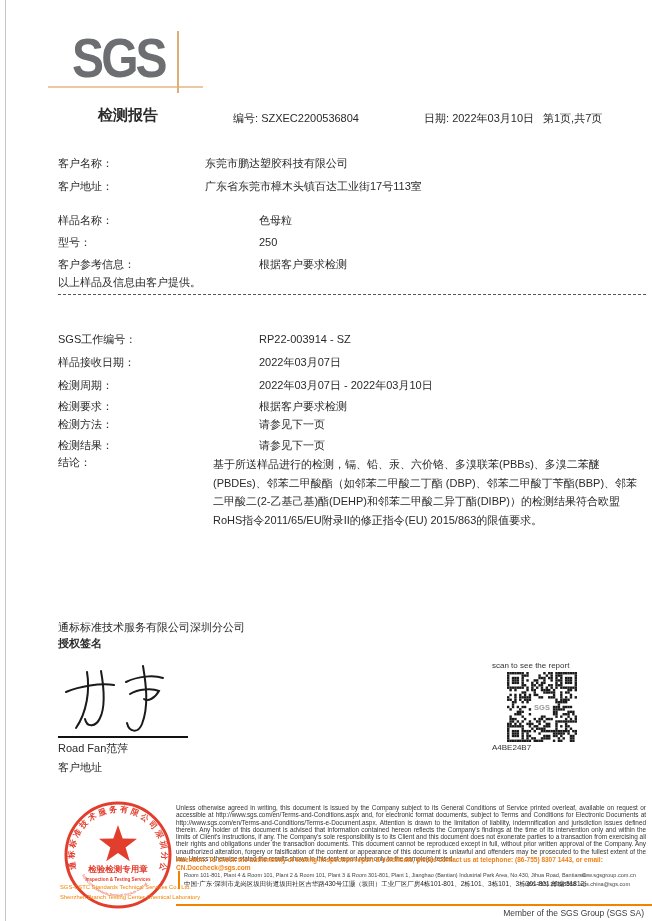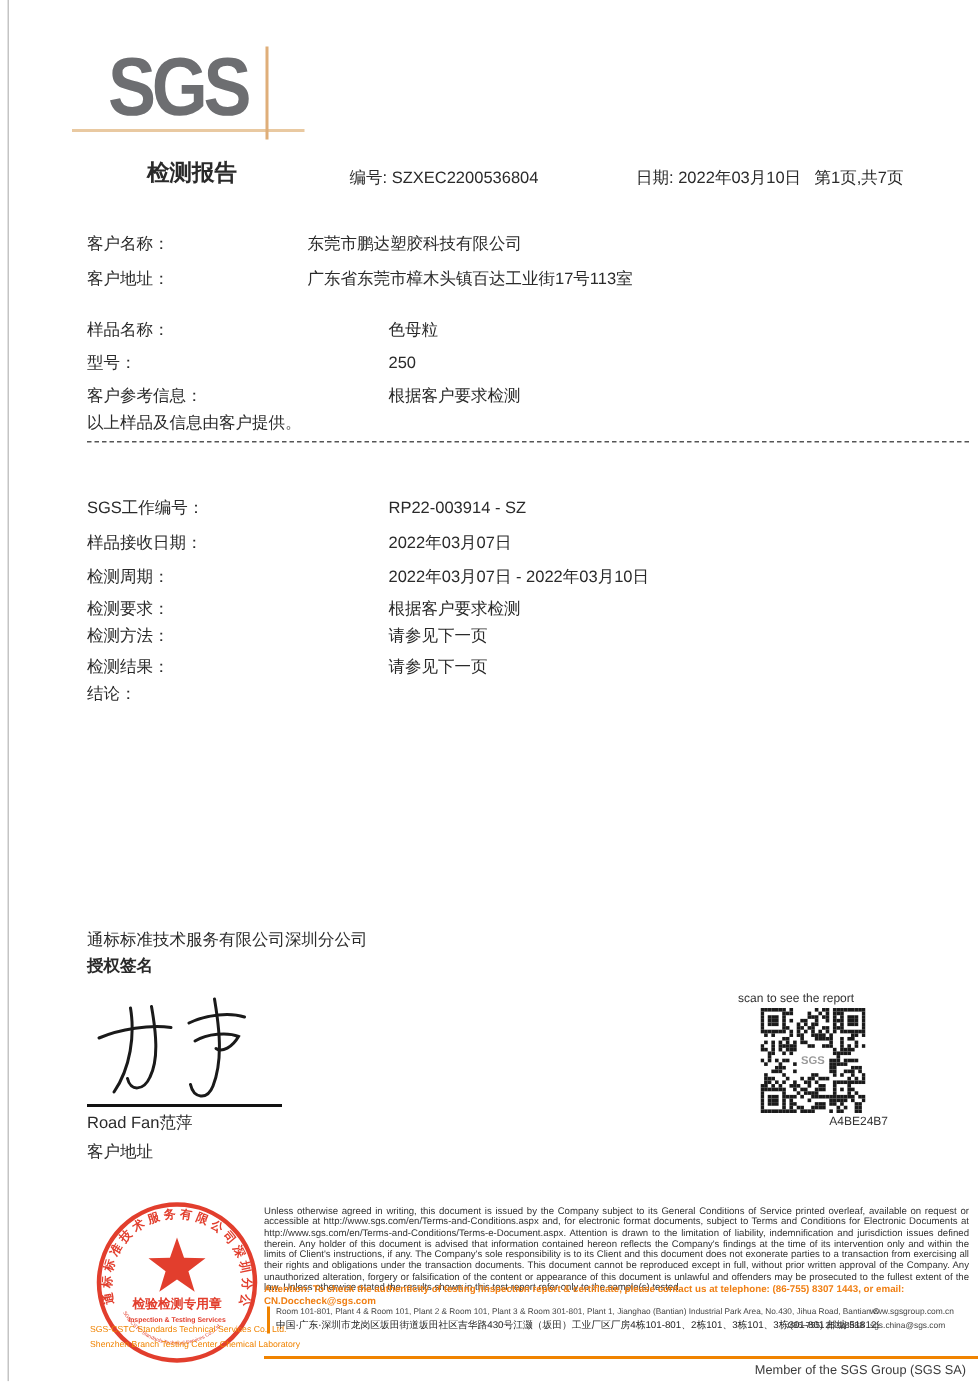--- a/index.html
+++ b/index.html
@@ -34,21 +34,21 @@
   .sig-company{position:absolute;left:58px;top:620px;font-size:11px;line-height:15px;}
   .sig-auth{position:absolute;left:58px;top:636px;font-size:11px;font-weight:bold;}
   .sig-svg{position:absolute;left:60px;top:658px;}
   .sig-line{position:absolute;left:58px;top:736px;width:130px;height:2px;background:#111;}
   .sig-name{position:absolute;left:58px;top:741px;font-size:11px;}
   .sig-role{position:absolute;left:58px;top:760px;font-size:11px;}
 
   
   .qr-caption{position:absolute;left:492px;top:661px;width:100px;text-align:left;font-size:8px;color:#333;}
   .qr-box{position:absolute;left:507px;top:672px;width:70px;height:70px;}
-  .qr-code-text{position:absolute;left:492px;top:743px;width:100px;text-align:right;font-size:8px;color:#333;}
+  .qr-code-text{position:absolute;left:492px;top:743px;width:100px;text-align:left;font-size:8px;color:#333;}
 
   
   .stamp{position:absolute;left:62px;top:799px;opacity:.93;}
   .cstc-en{position:absolute;left:60px;top:884px;font-size:5.8px;color:#f08300;white-space:nowrap;}
   .cstc-lab{position:absolute;left:60px;top:894px;font-size:5.8px;color:#f08300;white-space:nowrap;}
   .disclaimer{position:absolute;left:176px;top:804px;width:470px;font-size:6.4px;line-height:7.3px;
     color:#333;text-align:justify;}
   .attention{position:absolute;left:176px;top:856px;width:470px;font-size:6.5px;line-height:7.5px;
     color:#f07f13;font-weight:bold;}
   .addr-block{position:absolute;left:178px;top:871px;width:402px;border-left:2px solid #f08300;padding-left:4px;}
@@ -124,20 +124,21 @@
   <div class="row" style="top:417px">
     <span class="lab">检测方法：</span>
     <span class="val-wide">请参见下一页</span>
   </div>
   <div class="row" style="top:438px">
     <span class="lab">检测结果：</span>
     <span class="val-wide">请参见下一页</span>
   </div>
 
   <div class="conclusion-label">结论：</div>
+  <div class="conclusion">基于所送样品进行的检测，镉、铅、汞、六价铬、多溴联苯(PBBs)、多溴二苯醚(PBDEs)、邻苯二甲酸酯（如邻苯二甲酸二丁酯 (DBP)、邻苯二甲酸丁苄酯(BBP)、邻苯二甲酸二(2-乙基己基)酯(DEHP)和邻苯二甲酸二异丁酯(DIBP)）的检测结果符合欧盟RoHS指令2011/65/EU附录II的修正指令(EU) 2015/863的限值要求。</div>
 
   <div class="sig-company">通标标准技术服务有限公司深圳分公司</div>
   <div class="sig-auth">授权签名</div>
   <svg class="sig-svg" width="140" height="80" viewBox="0 0 140 80">
     <g fill="none" stroke="#1a1a1a" stroke-width="2" stroke-linecap="round">
       <path d="M6,34 C20,28 40,25 54,27"></path>
       <path d="M27,14 C30,32 27,54 16,70"></path>
       <path d="M41,13 C44,30 46,48 40,60 C36,69 27,70 25,61"></path>
       <path d="M66,24 C78,18 94,17 103,20"></path>
       <path d="M83,8 C86,26 89,48 82,66 C78,76 69,74 67,65"></path>

